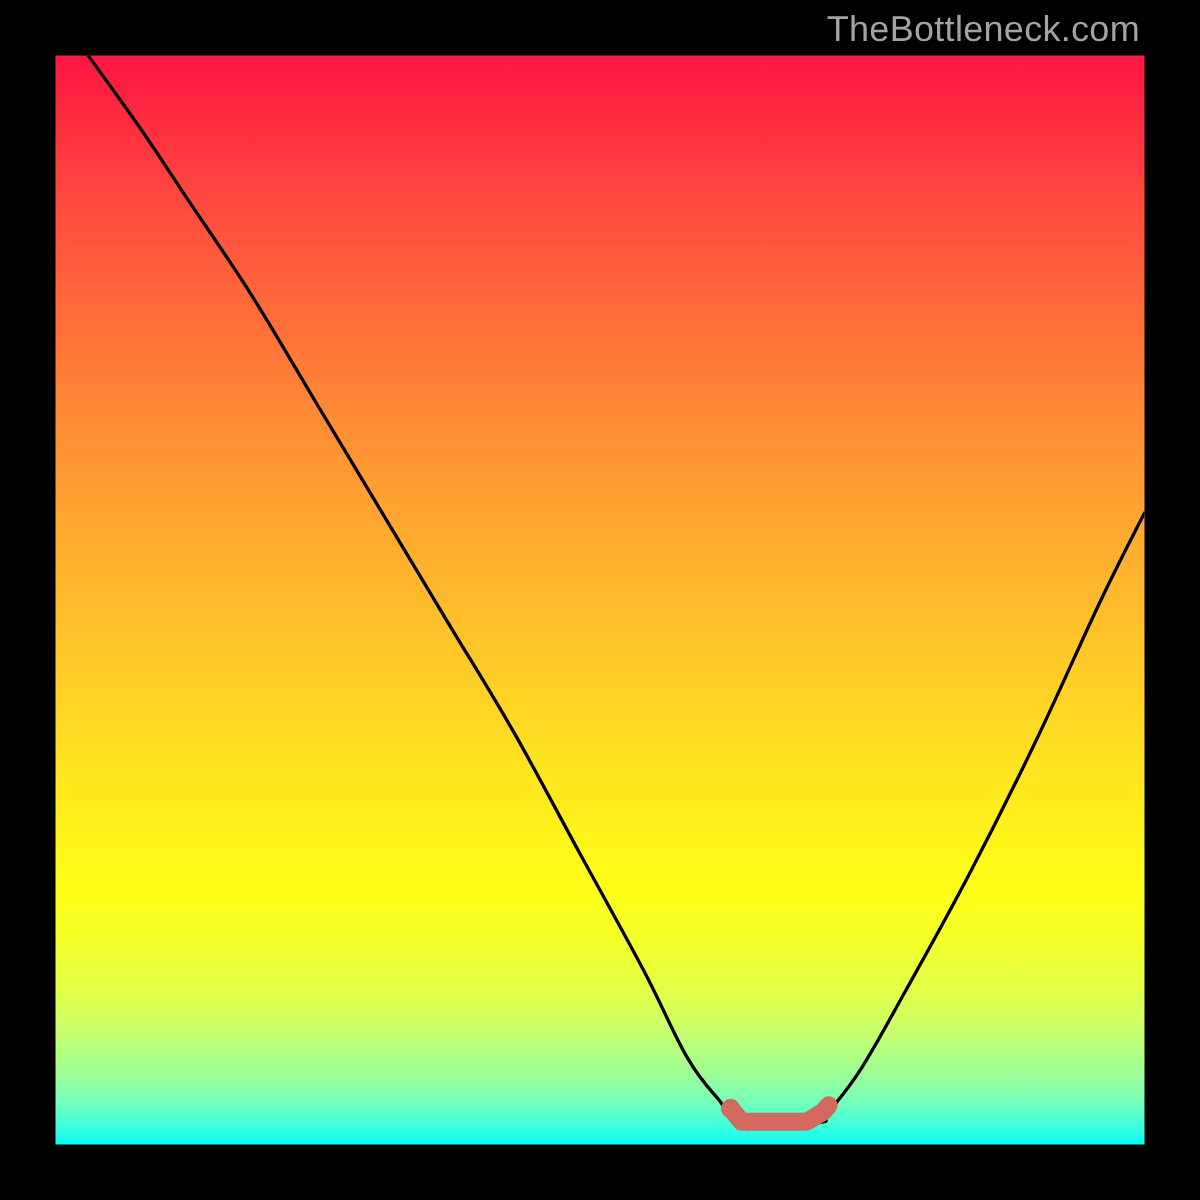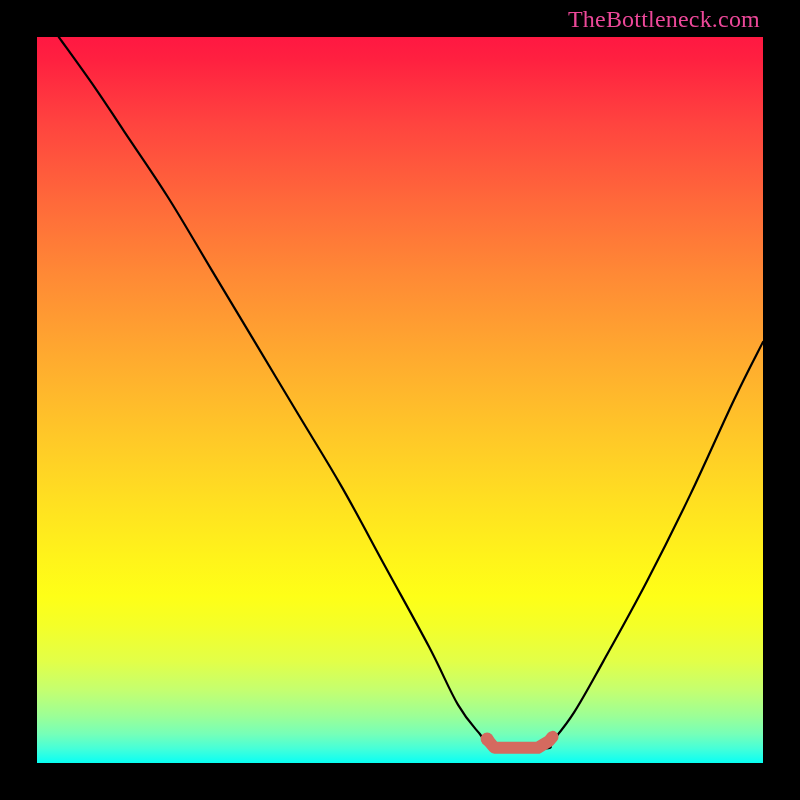--- a/index.html
+++ b/index.html
@@ -43,25 +43,24 @@
       #76ffb8 96%,
       #46ffd8 98%,
       #18ffee 99.5%,
       #07fff1 100%
     );
   }
   .watermark {
     position: absolute;
     top: 6px;
     right: 40px;
-    color: #ec4899;
+    color: #a3a3a3;
     font-size: 24px;
     font-weight: 500;
     letter-spacing: 0.2px;
-    font-family: Liberation Serif, serif;
   }
   svg.curve {
     position: absolute;
     left: 0;
     top: 0;
     width: 726px;
     height: 726px;
   }
 </style>
 </head>

